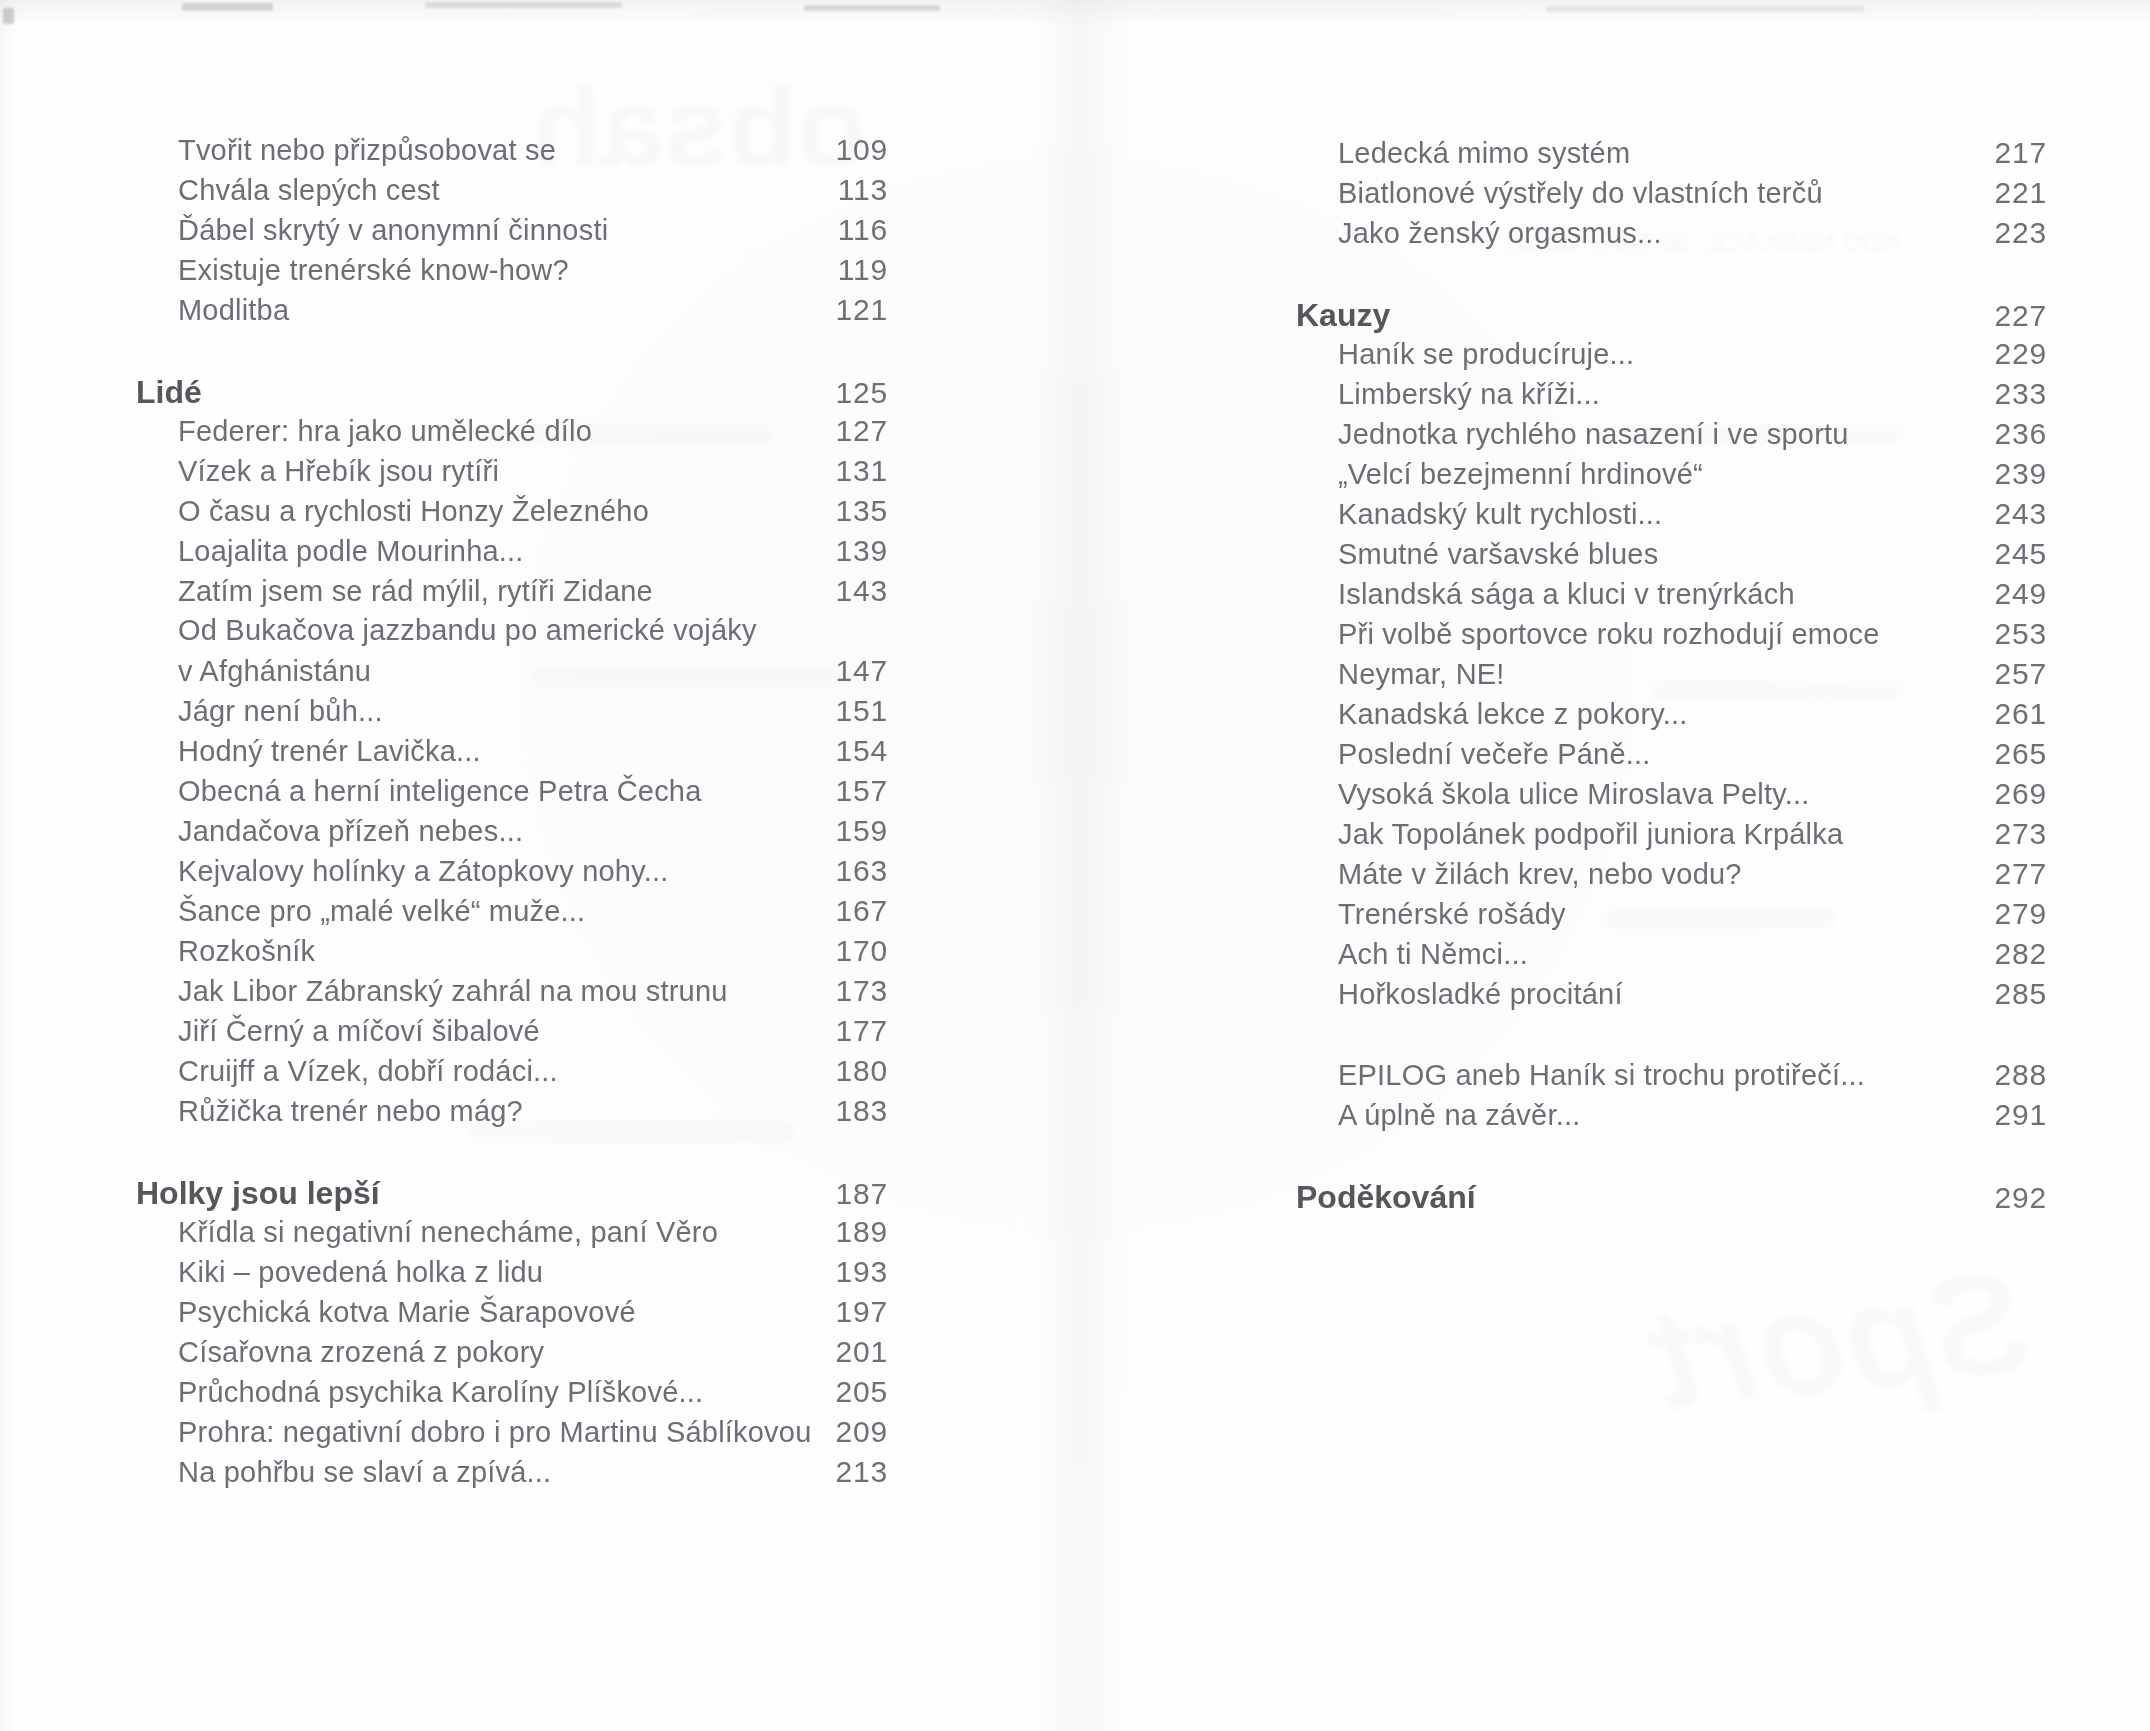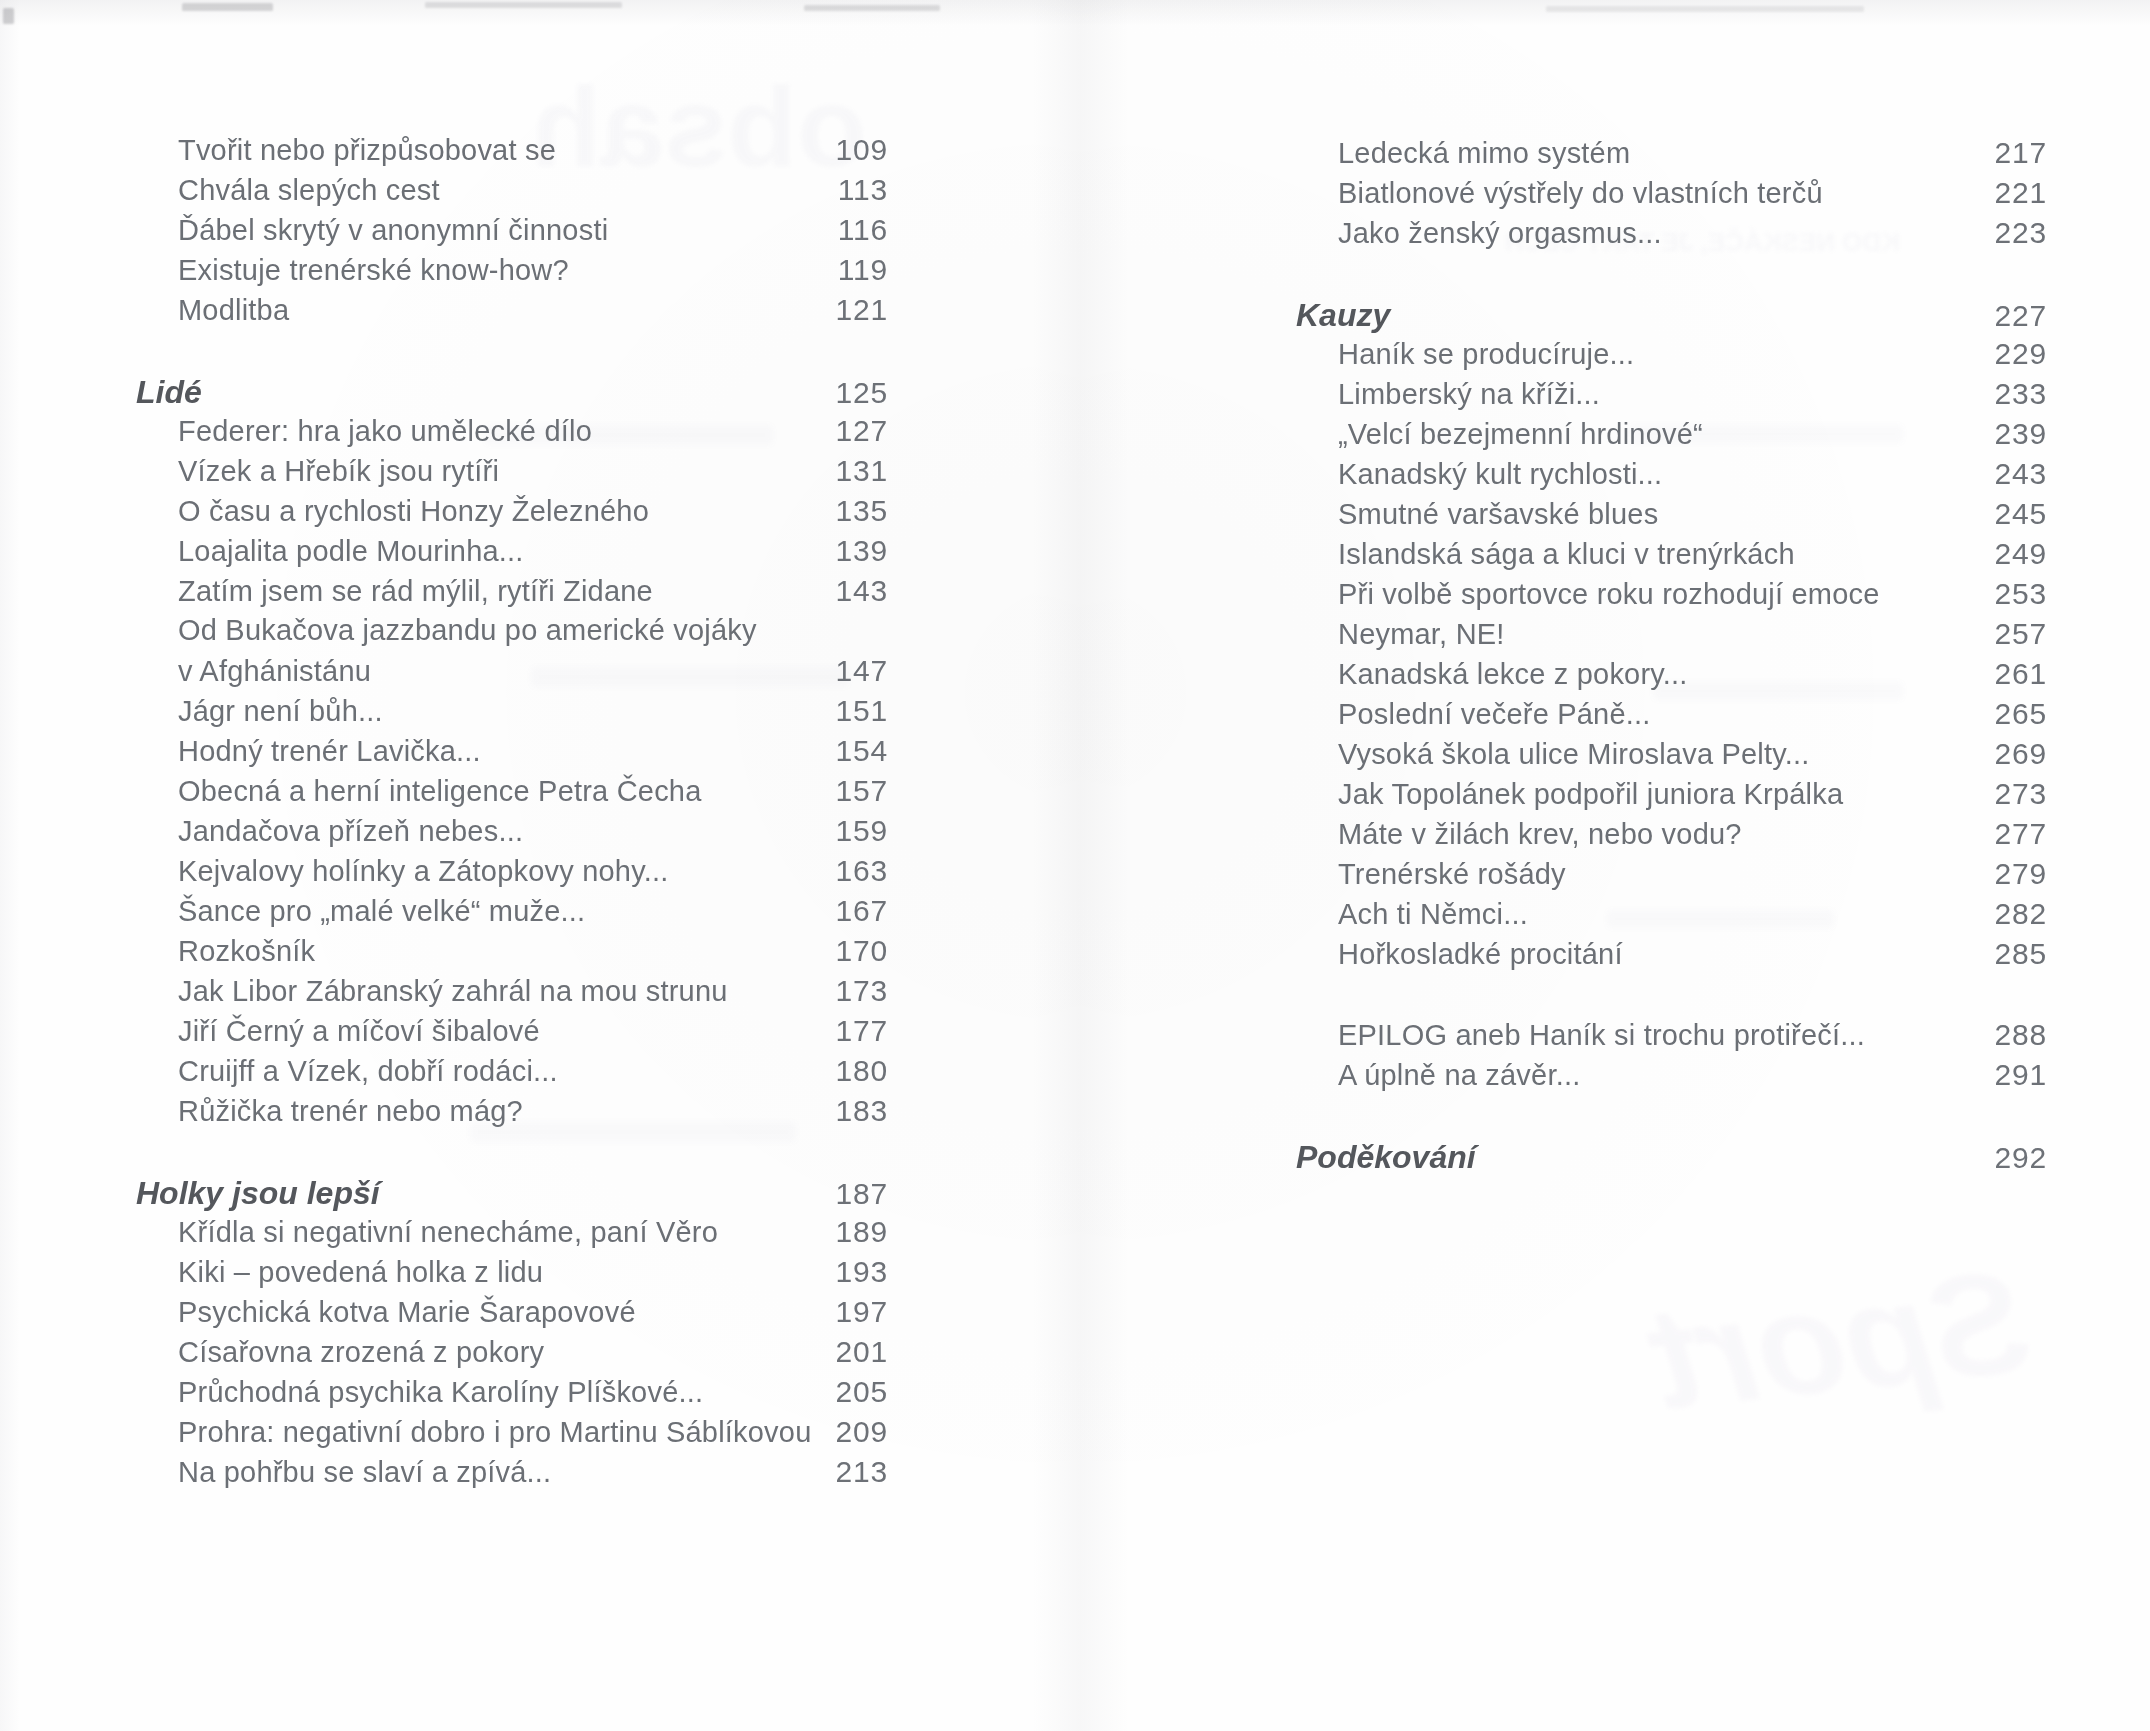--- a/index.html
+++ b/index.html
@@ -24,21 +24,21 @@
   .toc-block + .toc-block{margin-top:41px;}
   .row{display:flex;align-items:baseline;height:40px;}
   .row .t{
     font-size:29px;color:#6b6f75;letter-spacing:0.2px;white-space:nowrap;
   }
   .row .n{
     margin-left:auto;font-family:Liberation Sans, sans-serif;
     font-size:30px;color:#6d7177;letter-spacing:0.8px;
   }
   .row.header .t{
-    font-weight:bold;font-style:italic;font-size:32px;color:#54575c;
+    font-weight:bold;font-size:32px;color:#54575c;
     margin-left:-42px;letter-spacing:0px;
   }
   
   .ghost{
     position:absolute;color:#9a9ab8;transform:scaleX(-1);
     filter:blur(2.3px);white-space:nowrap;pointer-events:none;
   }
   .ghost-obsah{left:531px;top:61px;font-size:114px;font-weight:bold;opacity:0.05;}
   .ghost-kdo{left:1505px;top:227px;font-size:26px;font-weight:bold;opacity:0.06;}
   .ghost-sport{
@@ -228,20 +228,24 @@
       </div>
       <div class="row">
         <span class="t">Haník se producíruje...</span>
         <span class="n">229</span>
       </div>
       <div class="row">
         <span class="t">Limberský na kříži...</span>
         <span class="n">233</span>
       </div>
       <div class="row">
+        <span class="t">Jednotka rychlého nasazení i ve sportu</span>
+        <span class="n">236</span>
+      </div>
+      <div class="row">
         <span class="t">„Velcí bezejmenní hrdinové“</span>
         <span class="n">239</span>
       </div>
       <div class="row">
         <span class="t">Kanadský kult rychlosti...</span>
         <span class="n">243</span>
       </div>
       <div class="row">
         <span class="t">Smutné varšavské blues</span>
         <span class="n">245</span>

